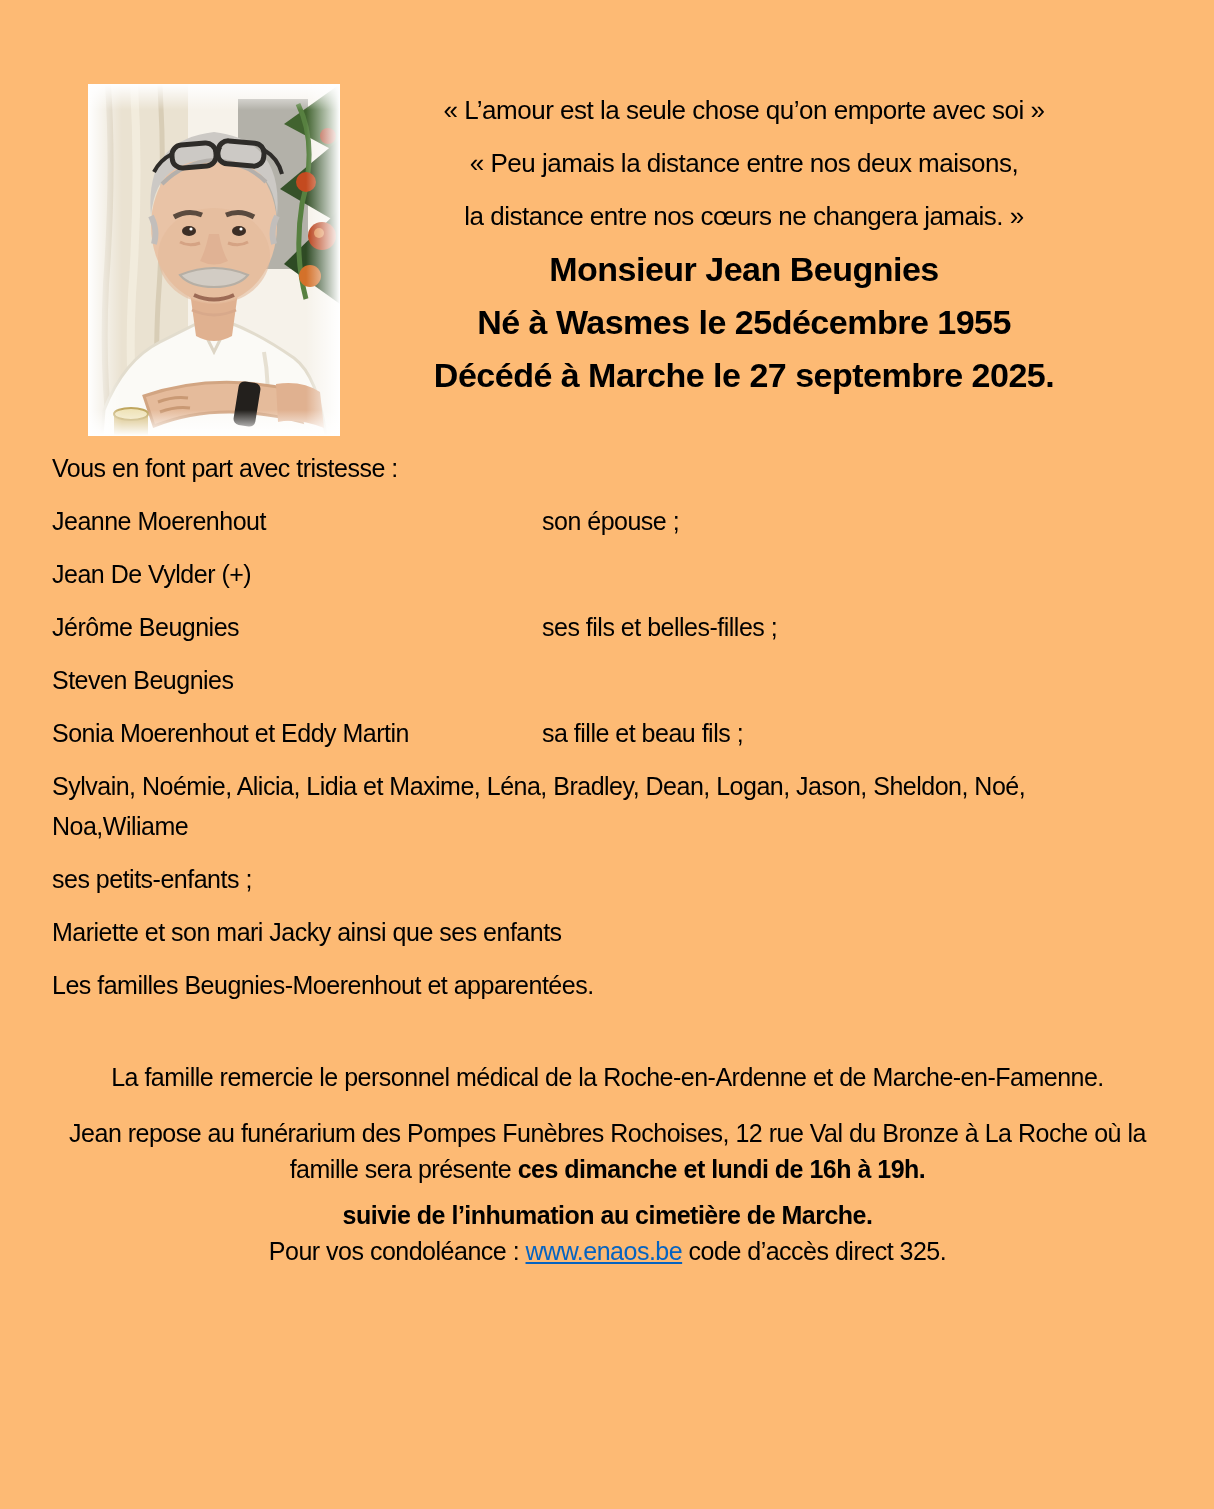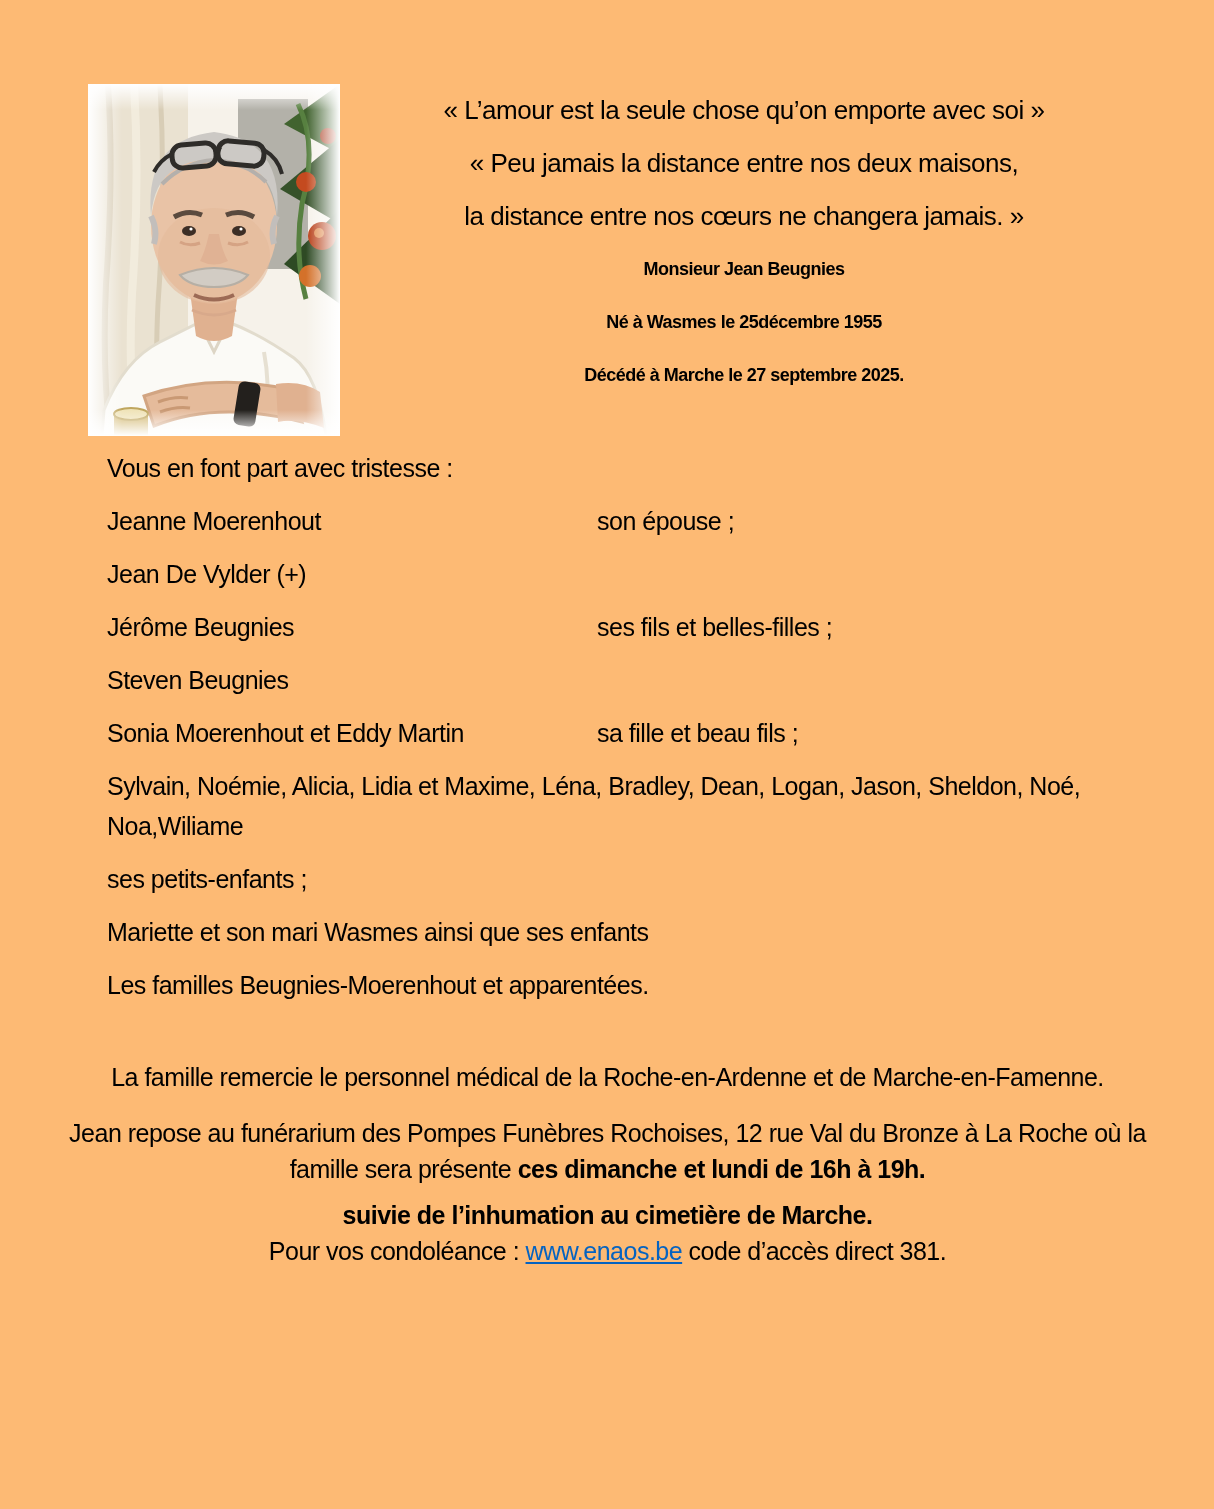--- a/index.html
+++ b/index.html
@@ -18,25 +18,25 @@
   .header { padding-top: 84px; }
   .photo {
     float: left;
     margin-left: 88px;
     width: 252px;
     height: 352px;
   }
   .header-text { margin-right: 66px; text-align: center; }
   .header-text p { margin: 0; line-height: 53px; white-space: nowrap; }
   .quote { font-size: 26px; }
-  .hbold { font-size: 18px; font-weight: bold; }
+  .hbold { font-size: 34px; font-weight: bold; }
   
   .family {
     clear: both;
-    padding: 12px 0 0 107px;
+    padding: 12px 0 0 52px;
   }
   .family p { margin: 0 0 13px 0; line-height: 40px; }
   .row .name { display: inline-block; width: 490px; white-space: nowrap; }
   .row .relation { white-space: nowrap; }
   .block { display: block; white-space: nowrap; }
   .gc-relation { margin-left: 490px; }
   
   .closing { margin-top: 54px; text-align: center; }
   .closing p { margin: 0 0 10px 1px; line-height: 36px; }
   .closing .thanks { margin-bottom: 20px; }
@@ -173,34 +173,34 @@
       <span class="name">Sonia Moerenhout et Eddy Martin</span><span class="relation">sa fille et beau fils ;</span>
     </p>
 
     <p>
       <span class="block">Sylvain, Noémie, Alicia, Lidia et Maxime, Léna, Bradley, Dean, Logan, Jason, Sheldon, Noé,</span>
       <span class="block">Noa,Wiliame</span>
     </p>
 
     <p class="gc-relation">ses petits-enfants ;</p>
 
-    <p>Mariette et son mari Wasmes ainsi que ses enfants</p>
+    <p>Mariette et son mari Jacky ainsi que ses enfants</p>
     <p>Les familles Beugnies-Moerenhout et apparentées.</p>
   </div>
 
   <div class="closing">
     <p class="thanks">La famille remercie le personnel médical de la Roche-en-Ardenne et de Marche-en-Famenne.</p>
 
     <p>
       <span class="cline">Jean repose au funérarium des Pompes Funèbres Rochoises, 12 rue Val du Bronze à La Roche où la</span>
       <span class="cline"><span>famille sera présente </span><span class="b">ces dimanche et lundi de 16h à 19h.</span></span>
     </p>
 
     <p class="mass">
       <span class="cline">suivie de l’inhumation au cimetière de Marche.</span>
     </p>
 
     <p>
-      <span>Pour vos condoléance : </span><a class="condolence-link" href="#">www.enaos.be</a><span> code d’accès direct 381.</span>
+      <span>Pour vos condoléance : </span><a class="condolence-link" href="#">www.enaos.be</a><span> code d’accès direct 325.</span>
     </p>
   </div>
 
 </div>
 
 </body></html>

